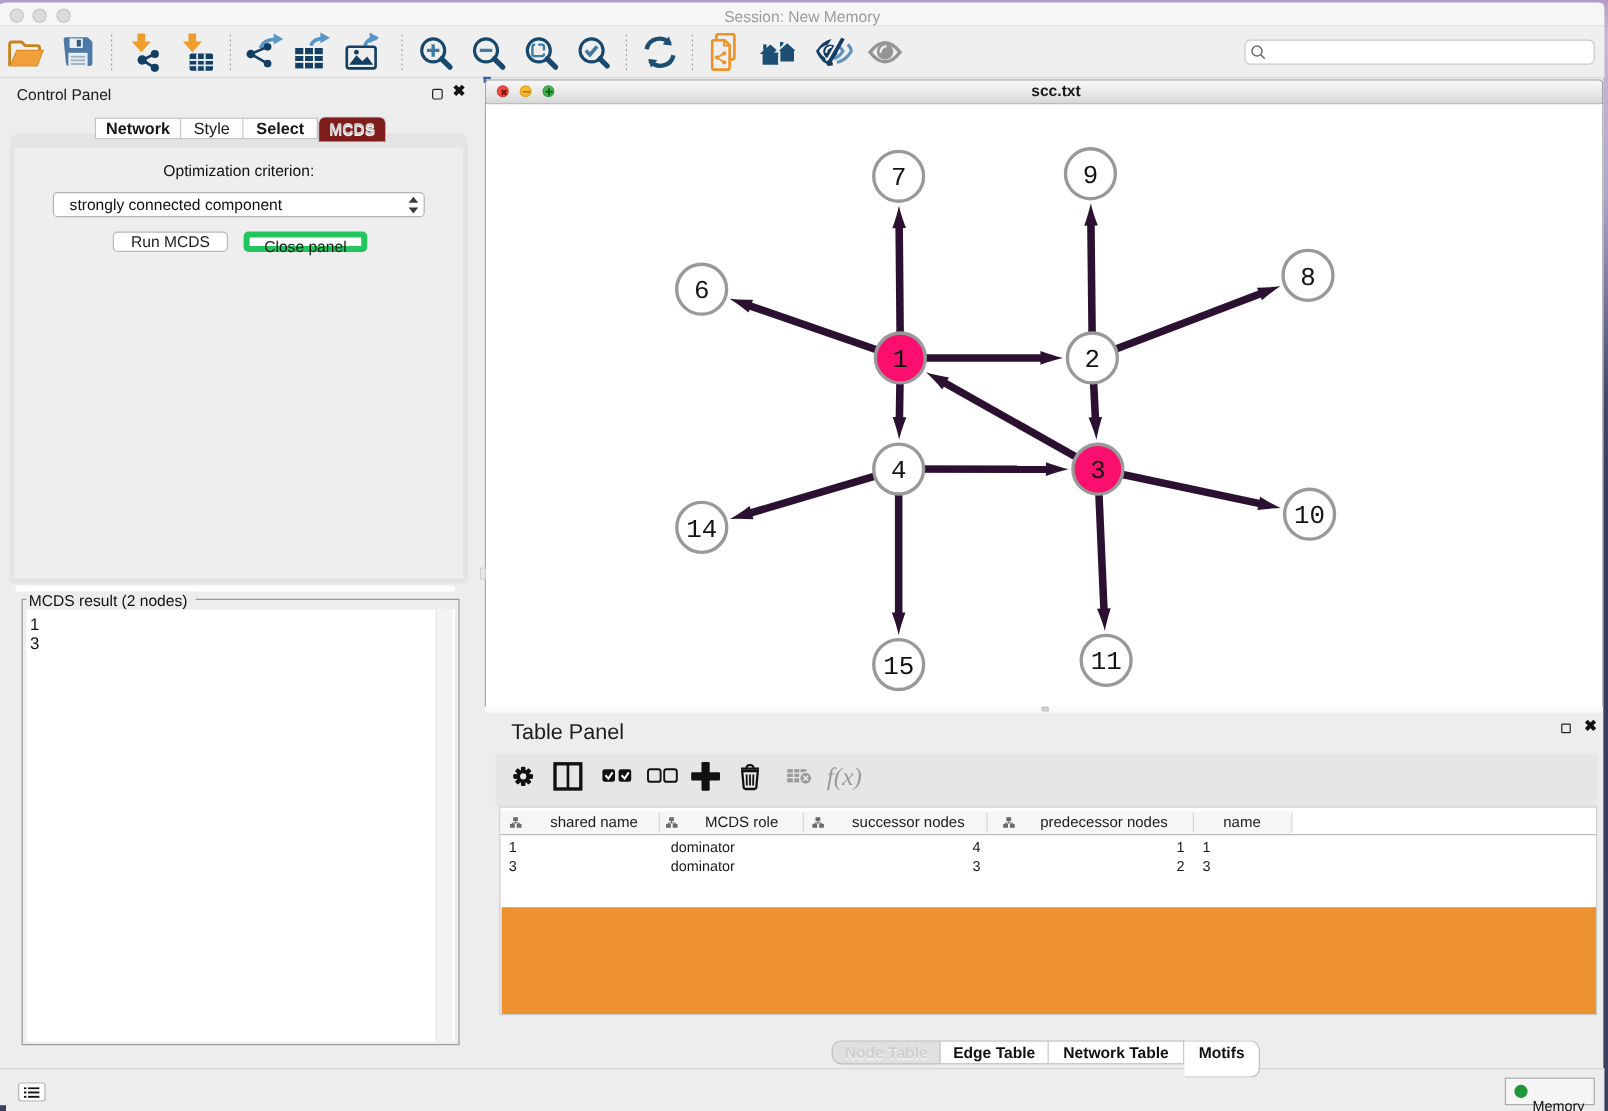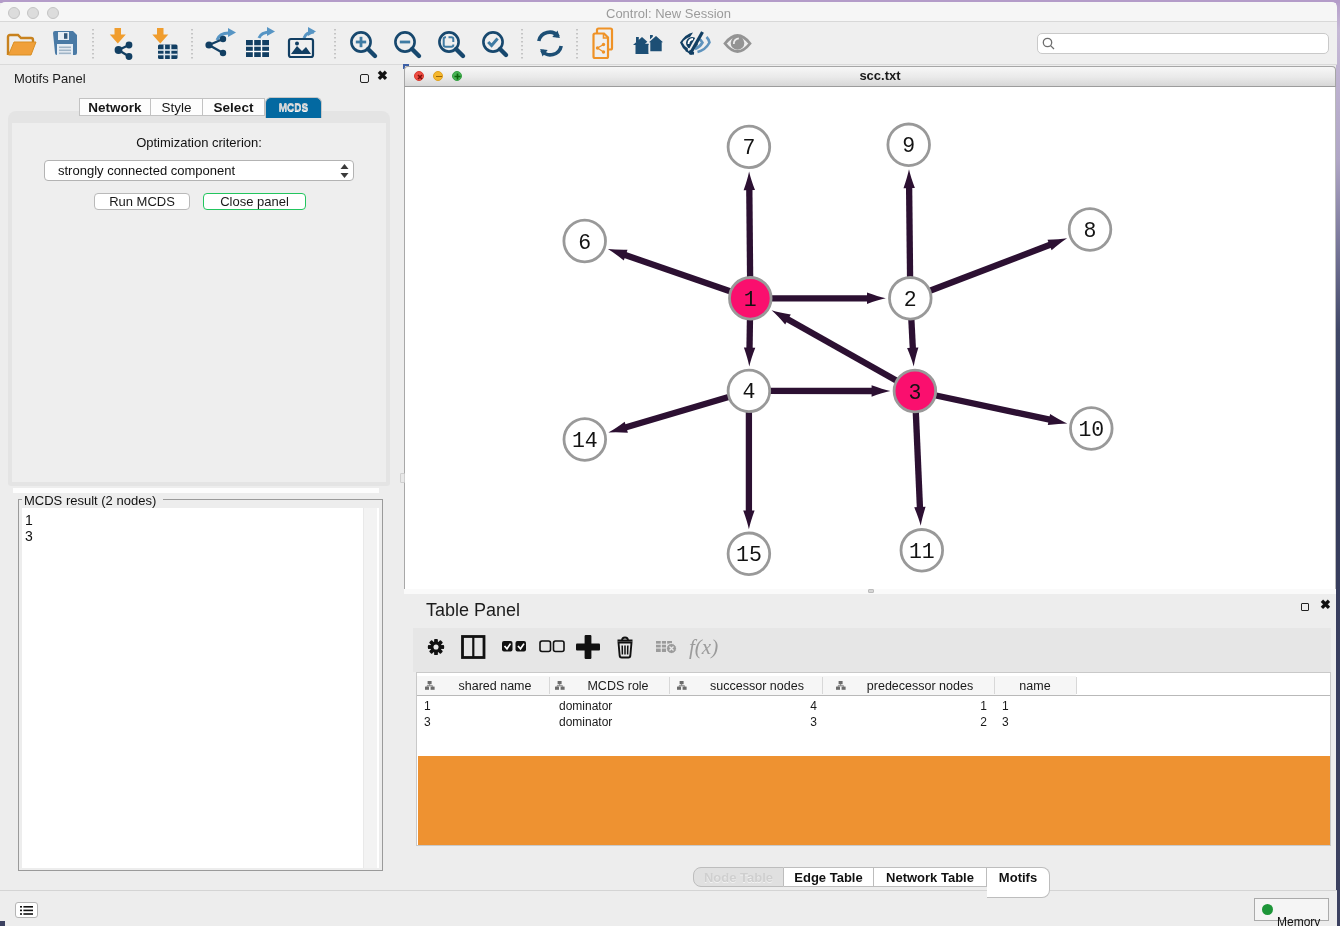--- a/index.html
+++ b/index.html
@@ -9,21 +9,21 @@
 </style>
 </head>
 <body>
 
 <div class="abs" id="desktop-right" style="left:1336px;top:0;width:4px;height:926px;background:linear-gradient(#b49cc9 0px,#c6b9d6 30px,#b0a6c6 160px,#6f6f92 260px,#414868 330px,#353b5c 420px,#3c4160 926px);"></div>
 <div class="abs" id="top-purple" style="left:0;top:0;width:1340px;height:3px;background:#b49cc9;"></div>
 <div class="abs" id="titlebar" style="left:0;top:2px;width:1337px;height:20px;background:#f6f6f6;border-radius:5px 5px 0 0;border-bottom:1px solid #d8d8d8;"></div>
 <div class="abs" style="left:8px;top:7px;width:12px;height:12px;border-radius:50%;background:#dcdcdc;border:1px solid #c4c4c4;"></div>
 <div class="abs" style="left:27px;top:7px;width:12px;height:12px;border-radius:50%;background:#dcdcdc;border:1px solid #c4c4c4;"></div>
 <div class="abs" style="left:47px;top:7px;width:12px;height:12px;border-radius:50%;background:#dcdcdc;border:1px solid #c4c4c4;"></div>
-<div class="abs" style="left:0;top:6px;width:1337px;height:12px;text-align:center;font-size:13px;color:#9b9b9b;">Control: New Session</div>
+<div class="abs" style="left:0;top:6px;width:1337px;height:12px;text-align:center;font-size:13px;color:#9b9b9b;">Session: New Memory</div>
 
 <div class="abs" id="toolbar" style="left:0;top:22px;width:1337px;height:43px;background:#efefef;border-bottom:1px solid #dadada;"></div>
 <svg class="abs" id="toolbar-icons" style="left:0;top:22px;" width="1337" height="43" viewBox="0 0 1337 43">
 
   <g stroke="#9a9a9a" stroke-width="1" stroke-dasharray="1.5,2.5">
     <line x1="93" y1="7" x2="93" y2="37"></line>
       <line x1="192" y1="7" x2="192" y2="37"></line>
     <line x1="335" y1="7" x2="335" y2="37"></line>
       <line x1="522" y1="7" x2="522" y2="37"></line>
     <line x1="577" y1="7" x2="577" y2="37"></line>
@@ -178,40 +178,40 @@
     <path d="M8.8 10 q0-5 5-5.6" fill="none" stroke="#efefef" stroke-width="1.8"></path>
   </g>
 </svg>
 <div class="abs" id="searchbox" style="left:1037px;top:33px;width:292px;height:21px;background:#fff;border:1px solid #c9c9c9;border-radius:5px;"></div>
 <svg class="abs" style="left:1042px;top:37px;" width="14" height="14" viewBox="0 0 14 14">
   <circle cx="5.5" cy="5.5" r="4.2" fill="none" stroke="#6d6d6d" stroke-width="1.3"></circle>
   <line x1="8.6" y1="8.6" x2="12" y2="12" stroke="#6d6d6d" stroke-width="1.3"></line>
 </svg>
 
 <div class="abs" id="cp" style="left:0;top:66px;width:404px;height:824px;background:#ededed;">
-  <div class="abs" style="left:14px;top:5px;font-size:13px;color:#1c1c1c;">Motifs Panel</div>
+  <div class="abs" style="left:14px;top:5px;font-size:13px;color:#1c1c1c;">Control Panel</div>
   <div class="abs" style="left:360px;top:8px;width:9px;height:9px;border:1.5px solid #222;border-radius:2px;"></div>
   <div class="abs" style="left:377px;top:2px;font-size:13px;font-weight:bold;color:#111;">✖</div>
 
   <div class="abs" style="left:8px;top:45px;width:382px;height:375px;background:#e4e4e4;border-radius:8px 8px 3px 3px;"></div>
   <div class="abs" style="left:12px;top:57px;width:374px;height:359px;background:#eeeeee;"></div>
 
-  <div class="abs" style="left:265px;top:30.5px;width:57px;height:21px;background:#0369a1;border:1px solid #c6c6c6;border-bottom:none;border-radius:6px 6px 0 0;font-size:10px;font-weight:bold;color:#d2d2d2;text-align:center;line-height:20px;text-shadow:0 1px 0 #f8f8f8;">MCDS</div>
+  <div class="abs" style="left:265px;top:30.5px;width:57px;height:21px;background:#7f1d1d;border:1px solid #c6c6c6;border-bottom:none;border-radius:6px 6px 0 0;font-size:13px;font-weight:bold;color:#d2d2d2;text-align:center;line-height:20px;text-shadow:0 1px 0 #f8f8f8;">MCDS</div>
   <div class="abs" style="left:79px;top:32px;width:72px;height:17.5px;background:#fdfdfd;border:1px solid #c2c2c2;font-size:13.5px;font-weight:bold;color:#161616;text-align:center;line-height:17px;">Network</div>
   <div class="abs" style="left:151px;top:32px;width:52px;height:17.5px;background:#fdfdfd;border:1px solid #c2c2c2;border-left:none;font-size:13.5px;font-weight:normal;color:#161616;text-align:center;line-height:17px;">Style</div>
   <div class="abs" style="left:203px;top:32px;width:62px;height:17.5px;background:#fdfdfd;border:1px solid #c2c2c2;border-left:none;font-size:13.5px;font-weight:bold;color:#161616;text-align:center;line-height:17px;">Select</div>
 
   <div class="abs" style="left:12px;top:69px;width:374px;height:15px;font-size:13px;color:#111;text-align:center;">Optimization criterion:</div>
   <div class="abs" style="left:44px;top:94px;width:310px;height:21px;background:#fff;border:1px solid #b3b3b3;border-radius:4px;font-size:13px;color:#111;line-height:20px;padding-left:13px;">strongly connected component</div>
   <svg class="abs" style="left:339px;top:98px;" width="11" height="14" viewBox="0 0 11 14">
     <path d="M5.5 0 L9.5 5 H1.5 Z" fill="#3a3a3a"></path>
     <path d="M5.5 14 L9.5 9 H1.5 Z" fill="#3a3a3a"></path>
   </svg>
   <div class="abs" style="left:94px;top:127px;width:96px;height:17px;background:#fff;border:1px solid #b9b9b9;border-radius:4px;font-size:13px;color:#1a1a1a;text-align:center;line-height:16px;">Run MCDS</div>
-  <div class="abs" style="left:203px;top:127px;width:103px;height:17px;background:#fff;border:1px solid #22c55e;border-radius:4px;font-size:13px;color:#1a1a1a;text-align:center;line-height:16px;">Close panel</div>
+  <div class="abs" style="left:203px;top:127px;width:103px;height:17px;background:#fff;border:5px solid #22c55e;border-radius:4px;font-size:13px;color:#1a1a1a;text-align:center;line-height:16px;">Close panel</div>
 
   <div class="abs" style="left:13px;top:422px;width:366px;height:5px;background:#fdfdfd;"></div>
 
   <div class="abs" style="left:18px;top:433px;width:365px;height:372px;border:1px solid #9a9a9a;"></div>
   <div class="abs" style="left:22px;top:427px;width:141px;height:13px;background:#ededed;font-size:13px;color:#111;padding-left:2px;">MCDS result (2 nodes)</div>
   <div class="abs" style="left:22px;top:442px;width:357px;height:360px;background:#fff;"></div>
   <div class="abs" style="left:363px;top:442px;width:14px;height:360px;background:#f3f3f3;border-left:1px solid #e9e9e9;"></div>
   <div class="abs" style="left:25px;top:446px;font-size:14px;color:#111;line-height:16px;">1<br>3</div>
 </div>
 

